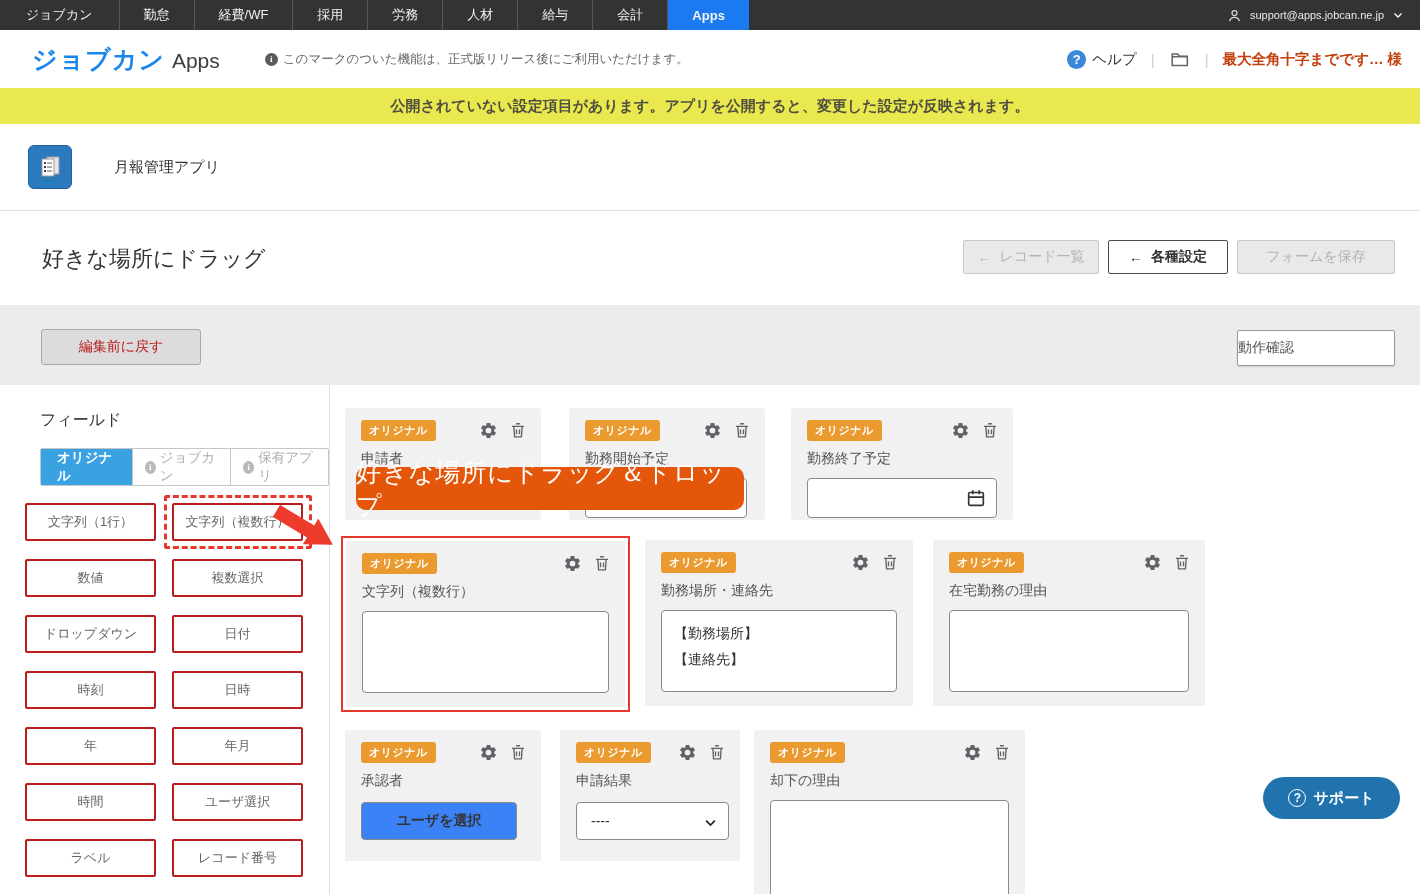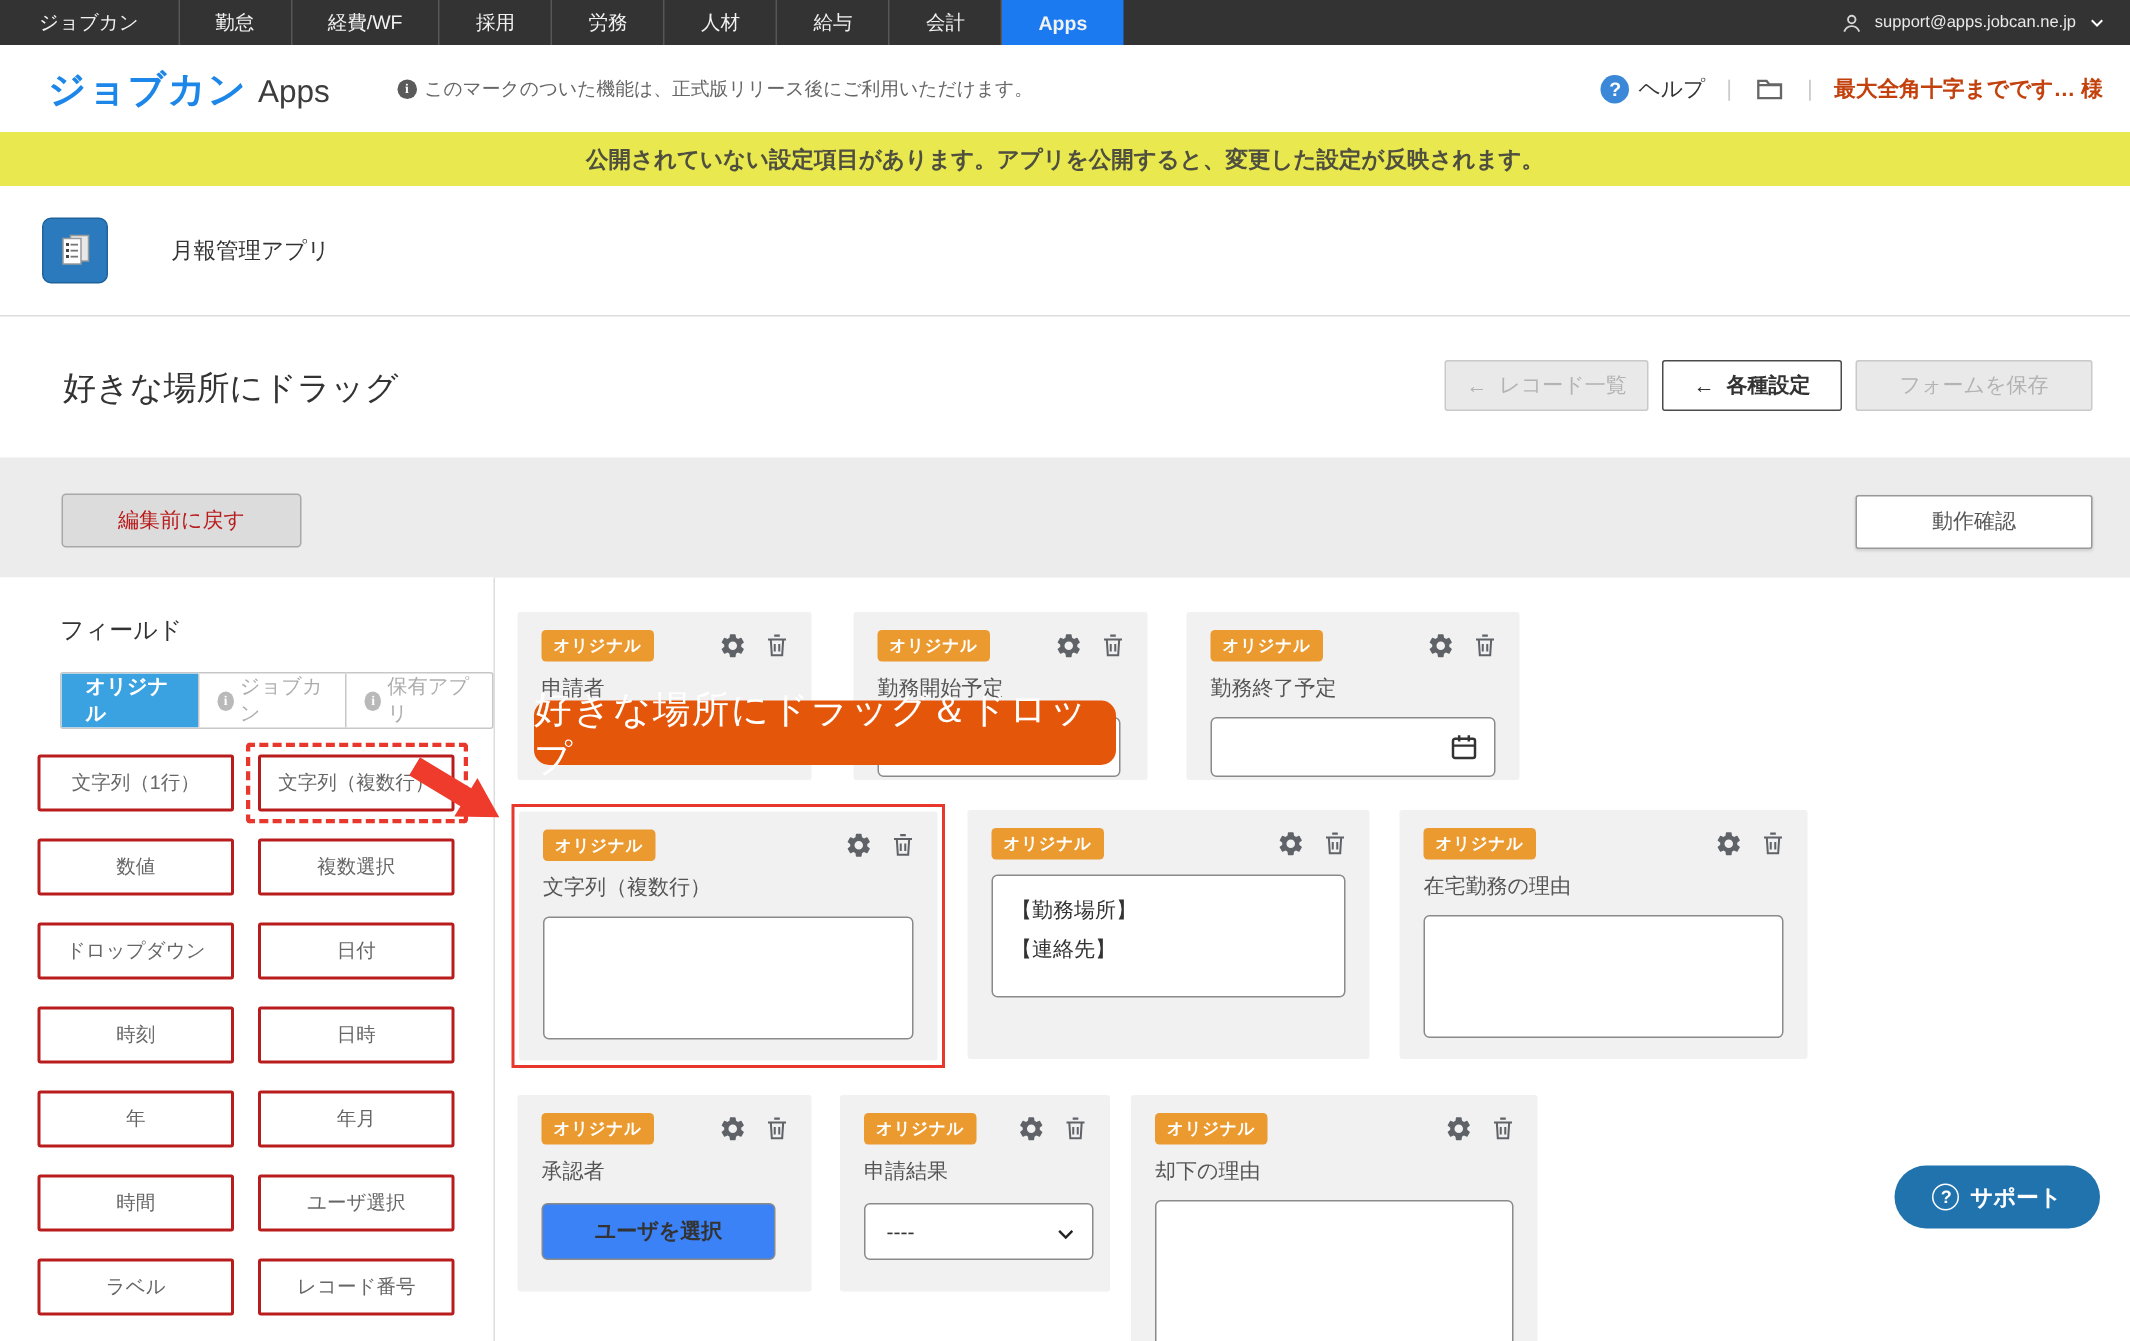--- a/index.html
+++ b/index.html
@@ -38,21 +38,21 @@
   .page-title { position:absolute; left:42px; top:244px; font-size:22px; color:#333; }
   .btn { display:inline-flex; align-items:center; justify-content:center; gap:8px; font-size:14px; border-radius:2px; cursor:pointer; }
   .btn.disabled { background:#e9e9e9; border:1px solid #c9c9c9; color:#b3b3b3; cursor:default; }
   .btn-records { position:absolute; left:963px; top:240px; width:136px; height:34px; }
   .btn-settings { position:absolute; left:1108px; top:240px; width:120px; height:34px; background:#fff; border:1px solid #4a4a4a; color:#333; font-weight:bold; }
   .btn-save { position:absolute; left:1237px; top:240px; width:158px; height:34px; }
 
   
   .gray-band { position:absolute; left:0; top:305px; width:1420px; height:80px; background:#ececec; }
   .btn-revert { position:absolute; left:41px; top:329px; width:160px; height:36px; background:#dcdcdc; border:1px solid #a8a8a8; border-radius:3px; color:#b91c1c; font-size:14px; display:flex; align-items:center; justify-content:center; cursor:default; }
-  .btn-preview { position:absolute; left:1237px; top:330px; width:158px; height:36px; background:#fff; border:1px solid #999; border-radius:2px; color:#555; font-size:14px; display:flex; align-items:center; justify-content:center; box-shadow:0 1px 2px rgba(0,0,0,.12); cursor:pointer; }
+  .btn-preview { position:absolute; left:1237px; top:330px; width:158px; height:36px; background:#fff; border:1px solid #999; border-radius:2px; color:#555; font-size:14px; display:flex; align-items:center; box-shadow:0 1px 2px rgba(0,0,0,.12); cursor:pointer; }
 
   
   .sidebar { position:absolute; left:0; top:385px; width:330px; height:585px; background:#fff; border-right:1px solid #ddd; }
   .sidebar-title { position:absolute; left:40px; top:25px; font-size:16px; color:#333; }
   .tabgroup { position:absolute; left:40px; top:63px; height:38px; display:flex; border:1px solid #c7c7c7; border-radius:2px; overflow:hidden; background:#fff; }
   .tabgroup .stab { display:flex; align-items:center; justify-content:center; gap:4px; font-size:13.5px; padding:0 12px; color:#adadad; border-left:1px solid #c7c7c7; cursor:pointer; }
   .tabgroup .stab:first-child { border-left:none; }
   .tabgroup .stab.active { background:#3ba2e2; color:#fff; font-weight:bold; padding:0 16px; }
   .stab .info-dot { background:#b9b9b9; }
   .fields-grid { position:absolute; left:25px; top:118px; display:grid; grid-template-columns:131px 131px; grid-auto-rows:38px; column-gap:16px; row-gap:18px; }
@@ -302,20 +302,21 @@
     <span class="badge">オリジナル</span>
     <span class="card-icons">
       <button class="icon-btn"><svg width="19" height="19" viewBox="0 0 24 24" fill="#5f6368">
             <path fill-rule="evenodd" d="M19.14 12.94c.04-.3.06-.61.06-.94 0-.32-.02-.64-.07-.94l2.03-1.58a.49.49 0 0 0 .12-.61l-1.92-3.32a.49.49 0 0 0-.59-.22l-2.39.96c-.5-.38-1.03-.7-1.62-.94l-.36-2.54a.48.48 0 0 0-.48-.41h-3.84c-.24 0-.43.17-.47.41l-.36 2.54c-.59.24-1.13.57-1.62.94l-2.39-.96a.49.49 0 0 0-.59.22L2.74 8.87c-.12.21-.08.47.12.61l2.03 1.58c-.05.3-.09.63-.09.94s.02.64.07.94l-2.03 1.58a.49.49 0 0 0-.12.61l1.92 3.32c.12.22.37.29.59.22l2.39-.96c.5.38 1.03.7 1.62.94l.36 2.54c.05.24.24.41.48.41h3.84c.24 0 .44-.17.47-.41l.36-2.54c.59-.24 1.13-.56 1.62-.94l2.39.96c.22.08.47 0 .59-.22l1.92-3.32a.49.49 0 0 0-.12-.61l-2.01-1.58zM12 15.6A3.6 3.6 0 1 1 12 8.4a3.6 3.6 0 0 1 0 7.2z"></path>
           </svg></button>
       <button class="icon-btn"><svg width="18" height="19" viewBox="0 0 24 24" fill="none" stroke="#5f6368" stroke-width="1.8">
             <path d="M9.5 3h5M4 6.5h16M6.5 6.5l.9 14h9.2l.9-14M10 10.5v6.5M14 10.5v6.5"></path>
           </svg></button>
     </span>
   </div>
+  <div class="card-label">勤務場所・連絡先</div>
   <textarea class="field-textarea" readonly="" style="">【勤務場所】
 【連絡先】</textarea>
 </div>
 
 <div class="card c6">
   <div class="card-head">
     <span class="badge">オリジナル</span>
     <span class="card-icons">
       <button class="icon-btn"><svg width="19" height="19" viewBox="0 0 24 24" fill="#5f6368">
             <path fill-rule="evenodd" d="M19.14 12.94c.04-.3.06-.61.06-.94 0-.32-.02-.64-.07-.94l2.03-1.58a.49.49 0 0 0 .12-.61l-1.92-3.32a.49.49 0 0 0-.59-.22l-2.39.96c-.5-.38-1.03-.7-1.62-.94l-.36-2.54a.48.48 0 0 0-.48-.41h-3.84c-.24 0-.43.17-.47.41l-.36 2.54c-.59.24-1.13.57-1.62.94l-2.39-.96a.49.49 0 0 0-.59.22L2.74 8.87c-.12.21-.08.47.12.61l2.03 1.58c-.05.3-.09.63-.09.94s.02.64.07.94l-2.03 1.58a.49.49 0 0 0-.12.61l1.92 3.32c.12.22.37.29.59.22l2.39-.96c.5.38 1.03.7 1.62.94l.36 2.54c.05.24.24.41.48.41h3.84c.24 0 .44-.17.47-.41l.36-2.54c.59-.24 1.13-.56 1.62-.94l2.39.96c.22.08.47 0 .59-.22l1.92-3.32a.49.49 0 0 0-.12-.61l-2.01-1.58zM12 15.6A3.6 3.6 0 1 1 12 8.4a3.6 3.6 0 0 1 0 7.2z"></path>

